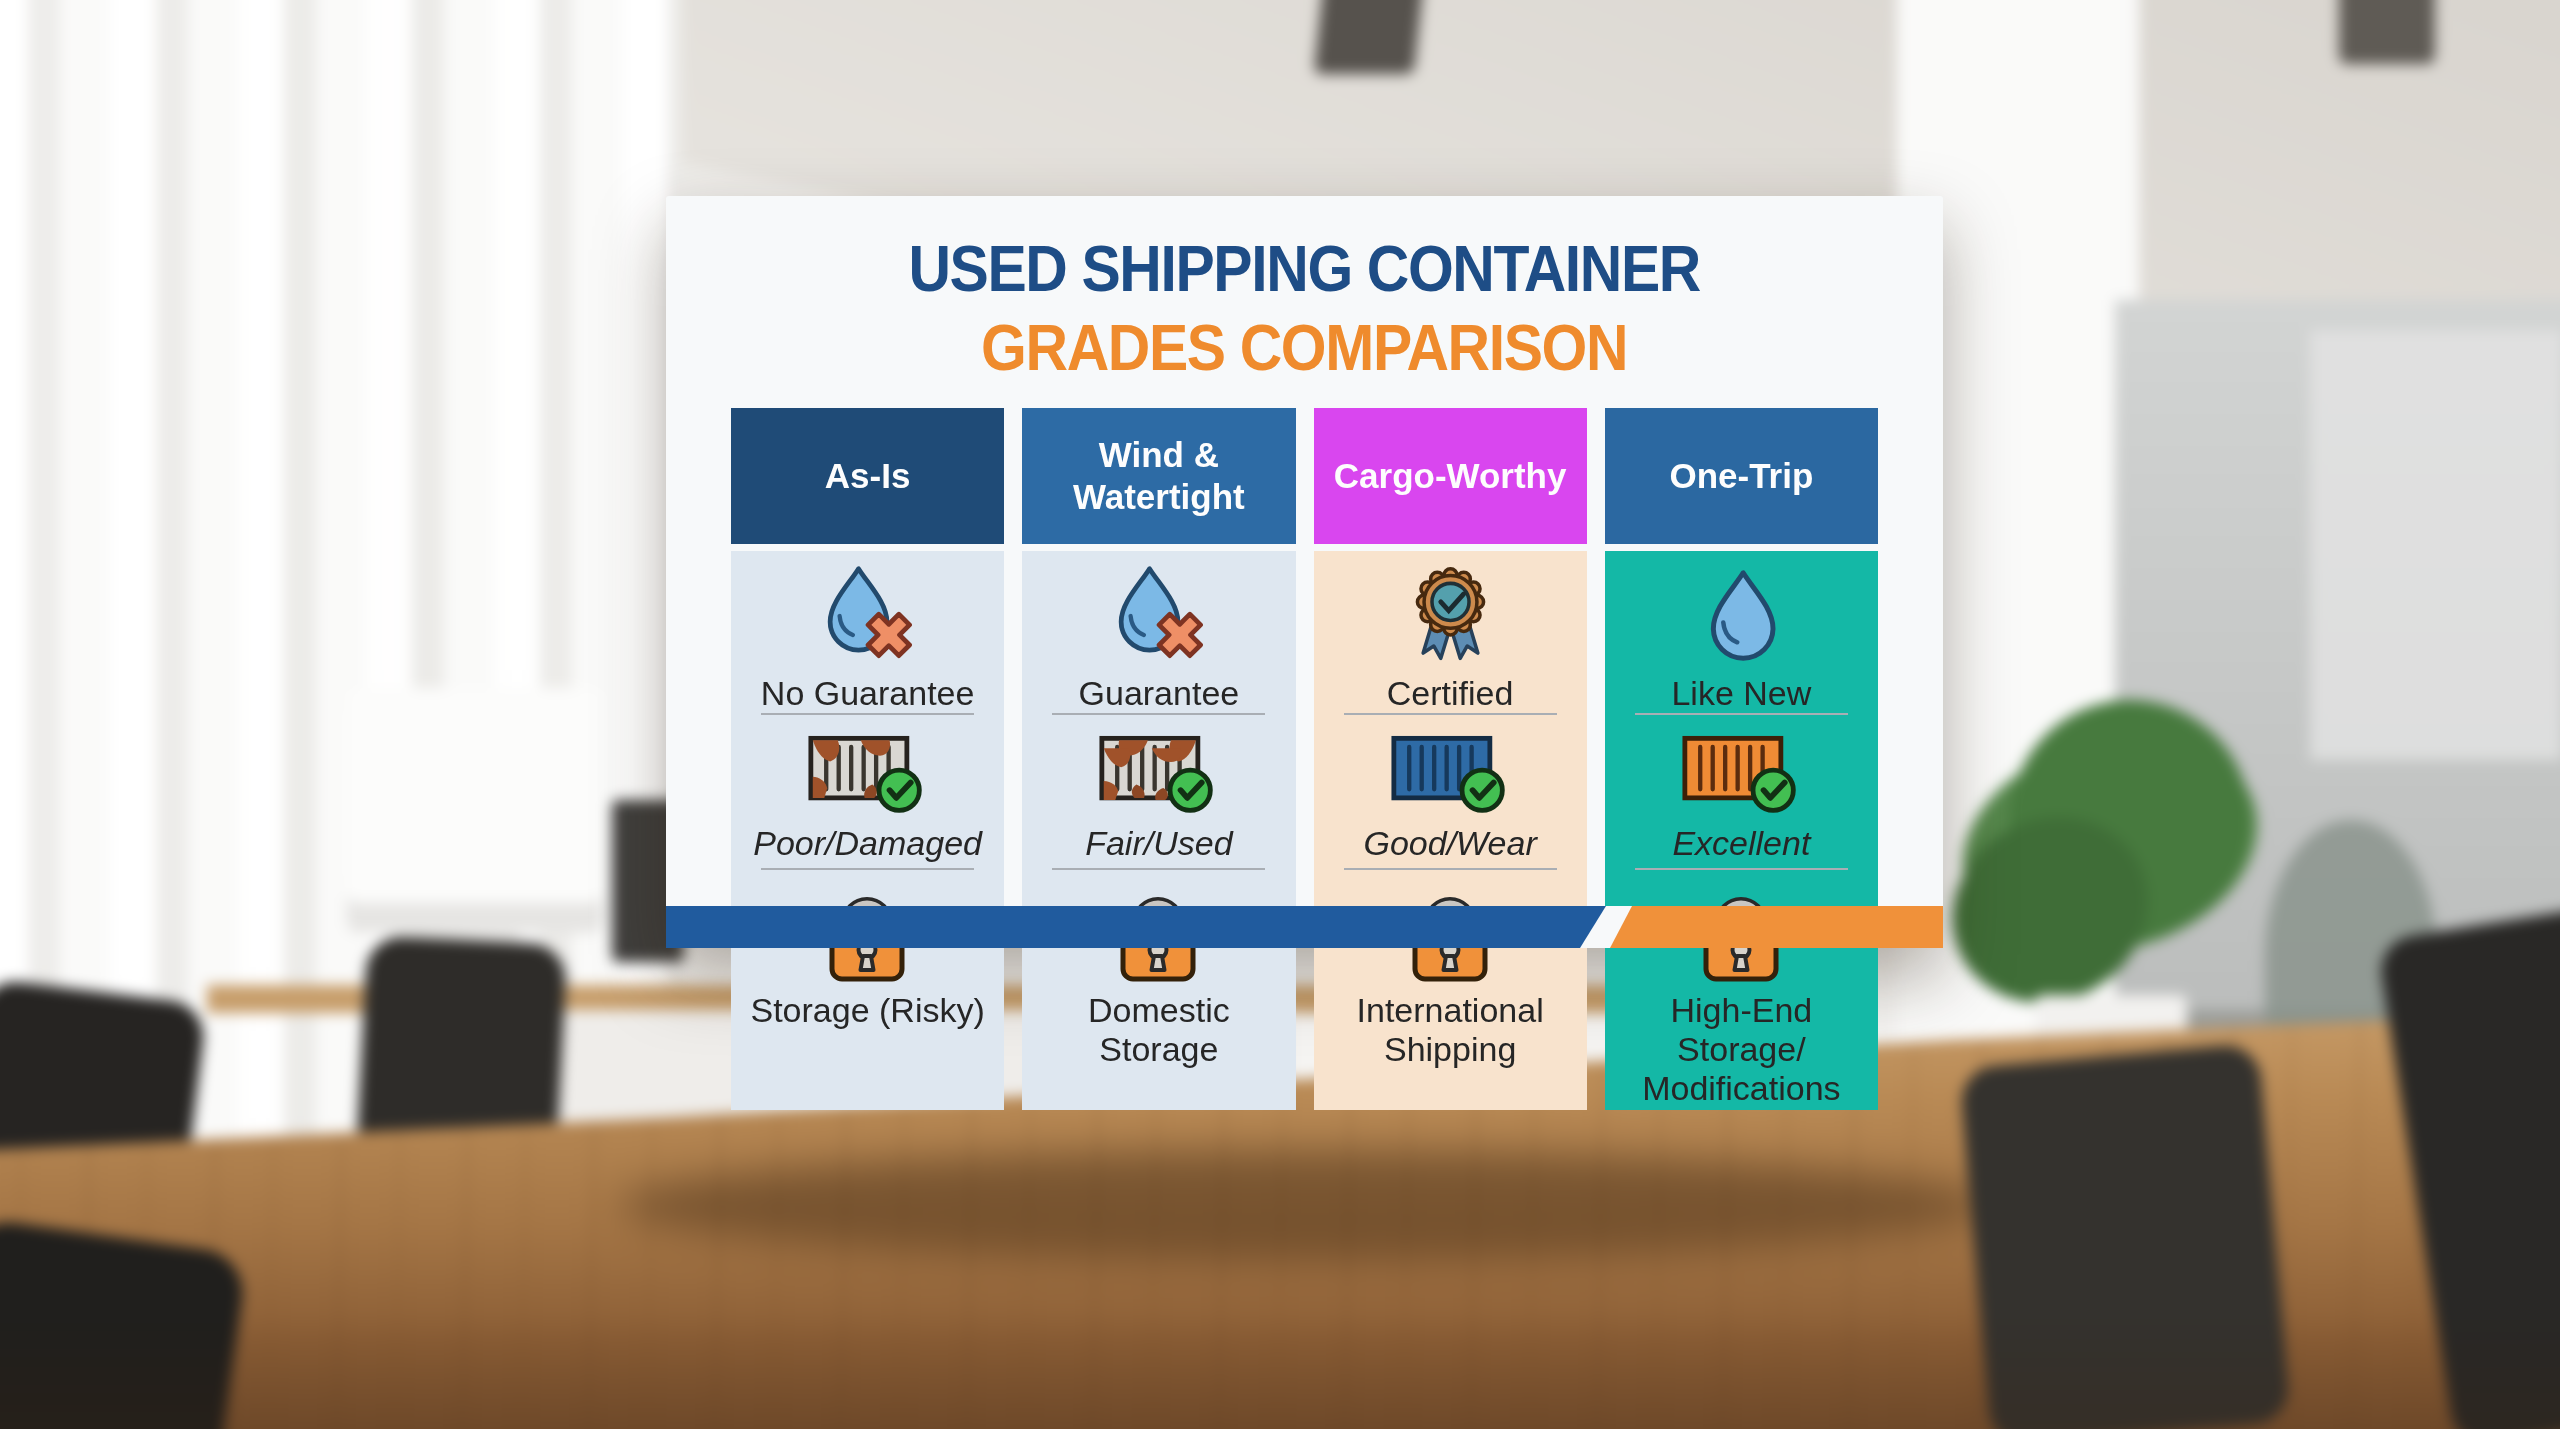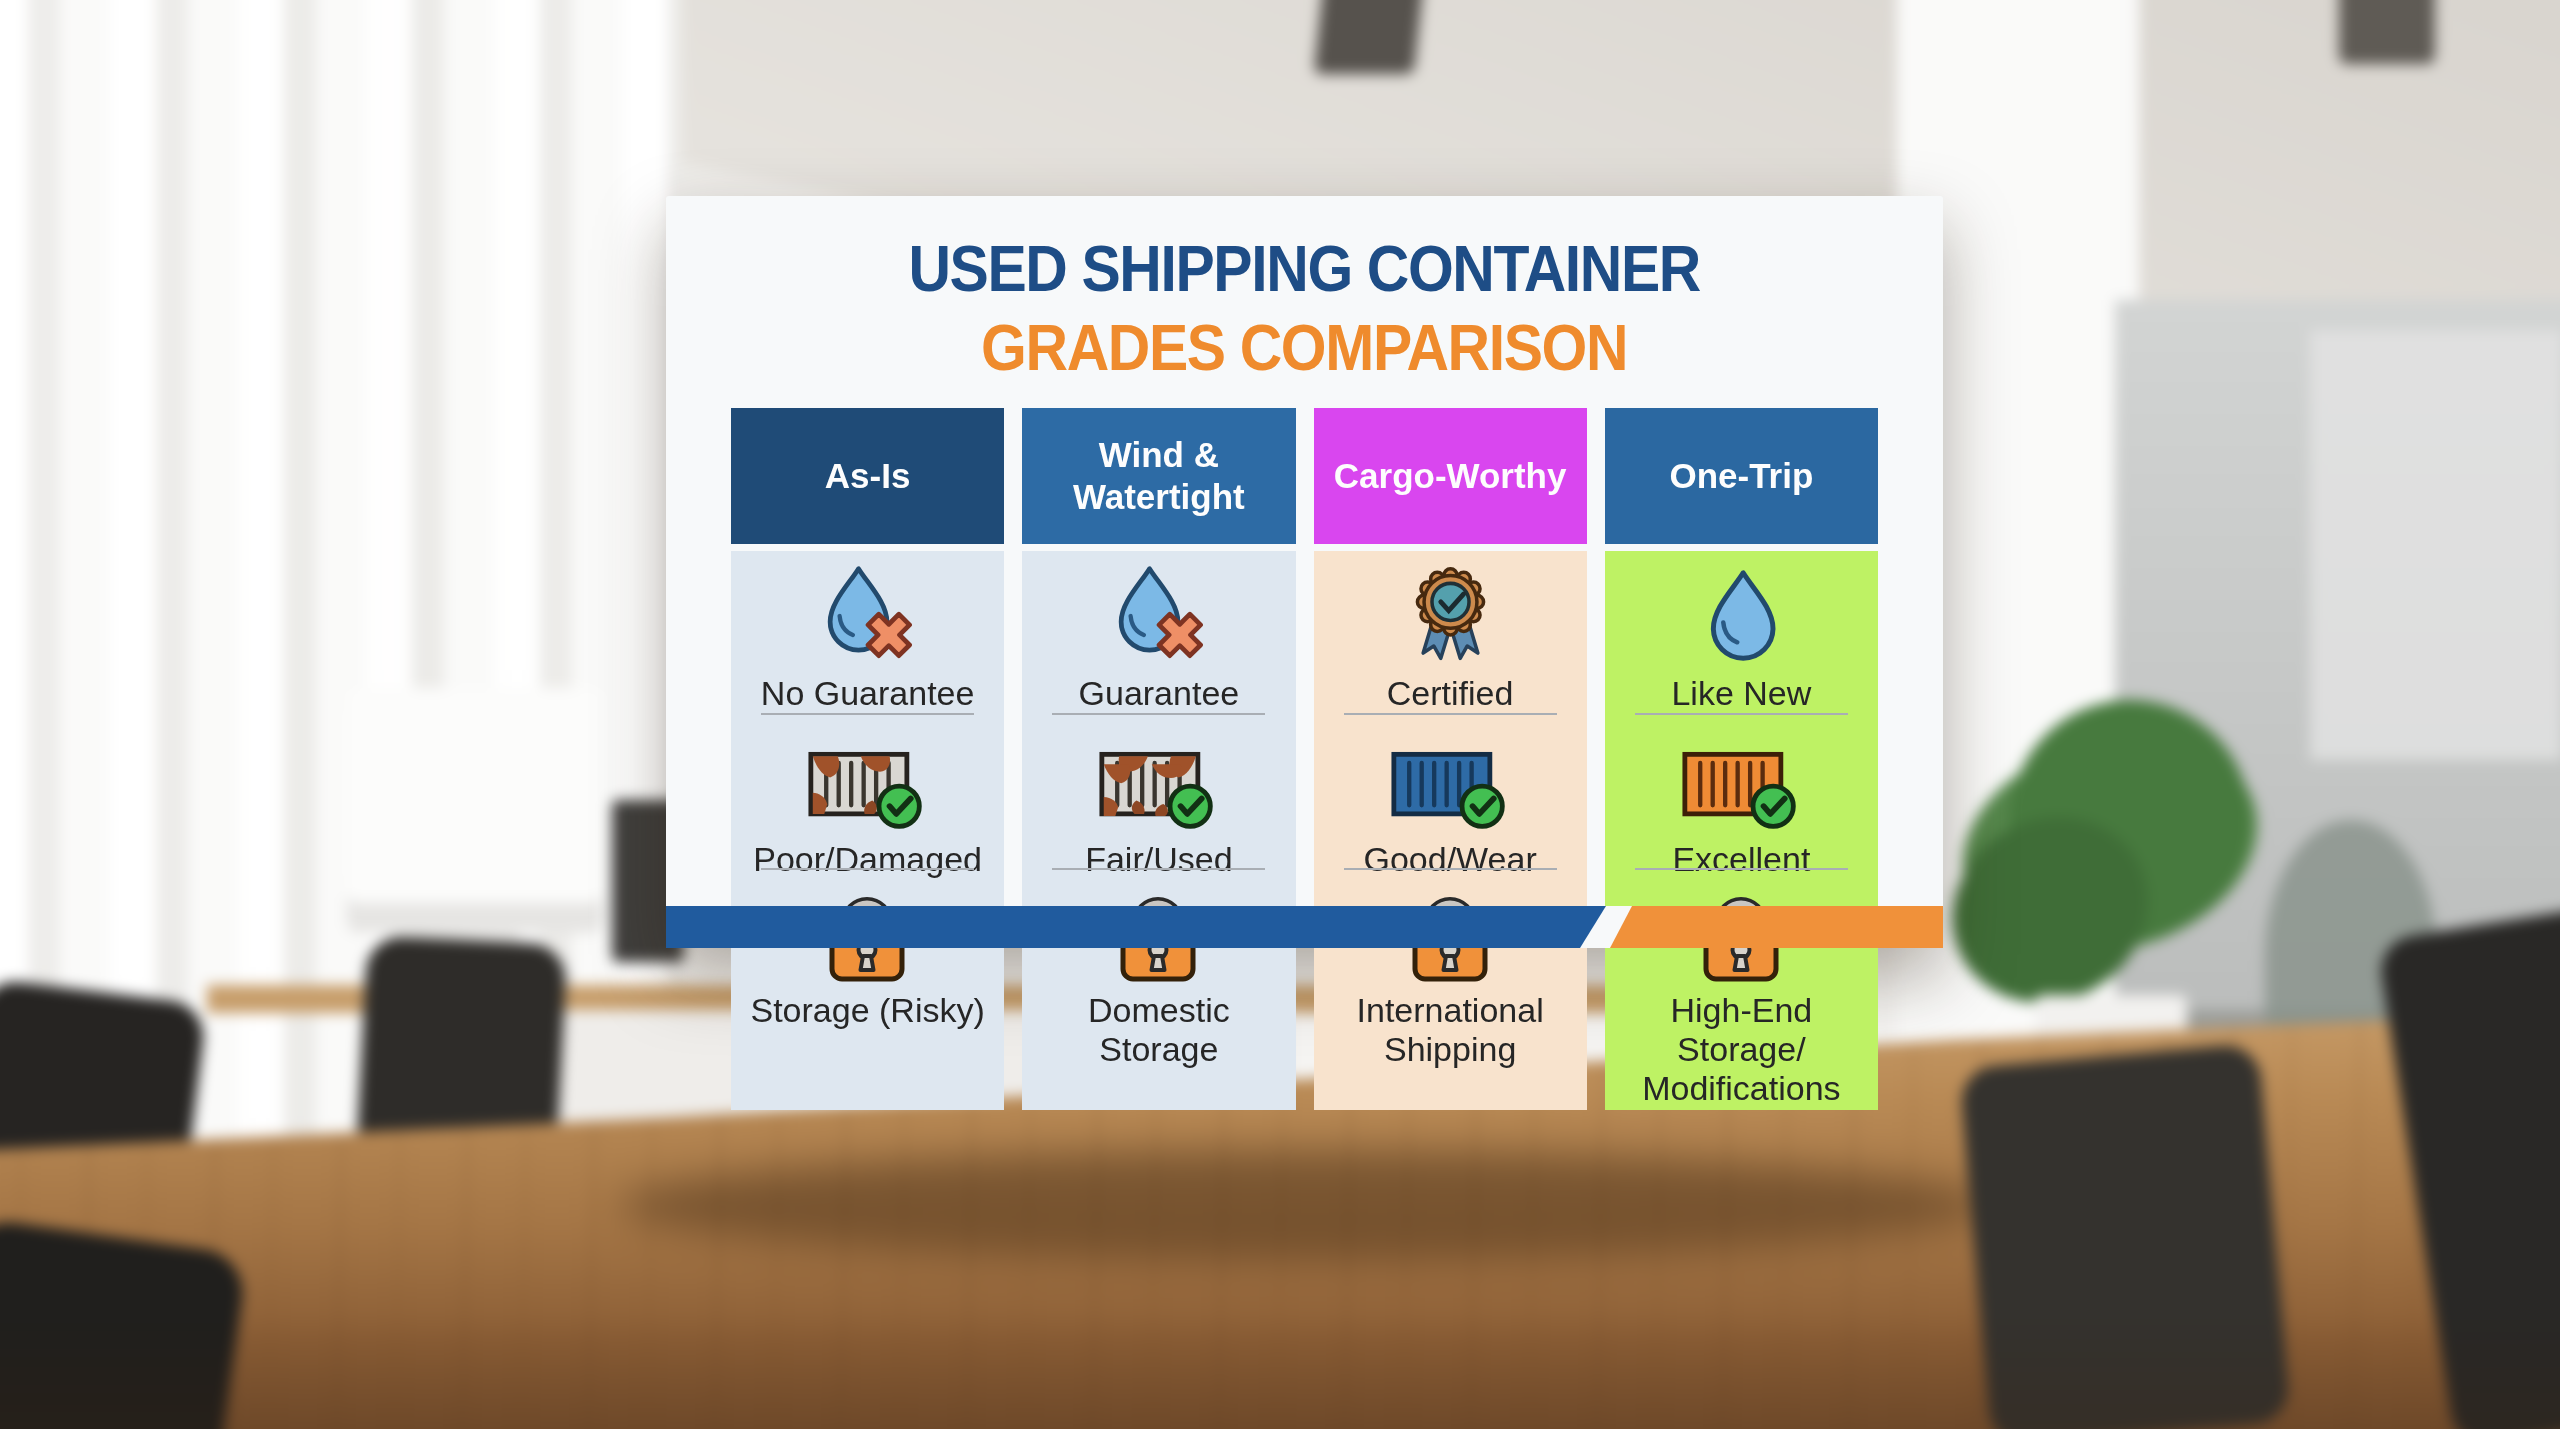--- a/index.html
+++ b/index.html
@@ -67,21 +67,21 @@
   .t1{color:#1e4d86;}
   .t2{color:#ef8b2d;}
 
   .grid{position:absolute;left:65px;right:65px;top:212px;height:702px;display:flex;gap:18px;}
   .col{flex:1;display:flex;flex-direction:column;}
   .col-header{height:137px;display:flex;align-items:center;justify-content:center;text-align:center;
         color:#fdfdfd;font-weight:700;font-size:35px;line-height:42px;padding:0 10px;box-sizing:border-box;}
   .col-body{height:565px;display:flex;flex-direction:column;align-items:stretch;margin-top:7px;}
   .cell{display:flex;flex-direction:column;align-items:center;}
   .cell.r1{height:162px;padding-top:12px;box-sizing:border-box;}
-  .cell.r2{height:153px;padding-top:24px;box-sizing:border-box;}
+  .cell.r2{height:153px;padding-top:8px;box-sizing:border-box;font-style:italic;}
   .cell.r3{flex:1;padding-top:16px;box-sizing:border-box;}
   .icon{display:flex;align-items:flex-end;justify-content:center;}
   .cell.r1 .icon{height:106px;}
   .cell.r2 .icon{height:96px;}
   .cell.r3 .icon{height:100px;}
   .label{margin-top:5px;font-size:34px;line-height:39px;color:#262626;text-align:center;padding:0 2px;}
   .divider{height:2px;width:78%;margin:0 auto;background:#a9aeb4;}
 
   .stripe{position:absolute;left:0;right:0;bottom:0;height:42px;background:#f7f9fa;}
   .stripe-blue{position:absolute;left:0;top:0;width:940px;height:42px;
@@ -299,21 +299,21 @@
             </div>
             <div class="label">International Shipping</div>
           </div>
         </div>
       </div>
 
       <div class="col">
         <div class="col-header" style="background-color: rgb(43, 104, 161);">
           <span>One-Trip</span>
         </div>
-        <div class="col-body" style="background-color: #bef264;">
+        <div class="col-body" style="background-color: #14b8a6;">
           <div class="cell r1">
             <div class="icon">
               <svg width="106" height="106" viewBox="0 0 112 112">
                 <g transform="translate(10,4) scale(1.05)">
                   <use href="#i-drop" fill="#7cb9e6" stroke="#224a6d"></use>
                   <use href="#i-shine" stroke="#2a5a85"></use>
                 </g>
               </svg>
             </div>
             <div class="label">Like New</div>

